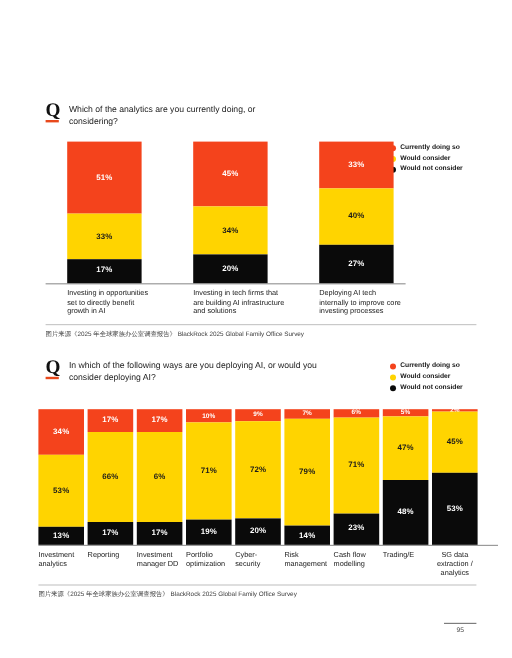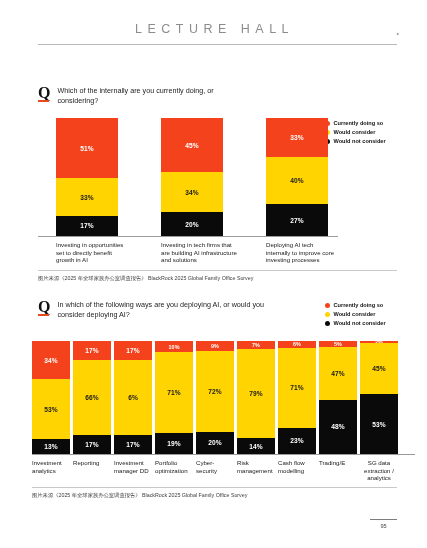--- a/index.html
+++ b/index.html
@@ -82,29 +82,24 @@
 
   
   .footer-rule { position: absolute; left: 370px; top: 519px; width: 27px; height: 1px; background: #7d7d7d; }
   .page-num { position: absolute; left: 370px; top: 523px; width: 27px; text-align: center; font-size: 5.6px; color: #444; }
 </style>
 </head>
 <body>
 
 <div class="page">
 
-  <div class="header">
-    <div class="header-title">LECTURE HALL</div>
-    <div class="header-dot">•</div>
-    <div class="header-rule"></div>
-  </div>
 
   <div class="q-block" style="left:38px; top:86px; width:200px;">
     <div class="q-mark">Q</div>
-    <div class="q-text">Which of the internally are you currently doing, or considering?</div>
+    <div class="q-text">Which of the analytics are you currently doing, or considering?</div>
   </div>
 
   <div class="legend" style="left:325px; top:120px;">
     <div class="legend-row">
       <span class="legend-dot" style="background:#F4431C;"></span>
       <span class="legend-label">Currently doing so</span>
     </div>
     <div class="legend-row">
       <span class="legend-dot" style="background:#FFD400;"></span>
       <span class="legend-label">Would consider</span>

